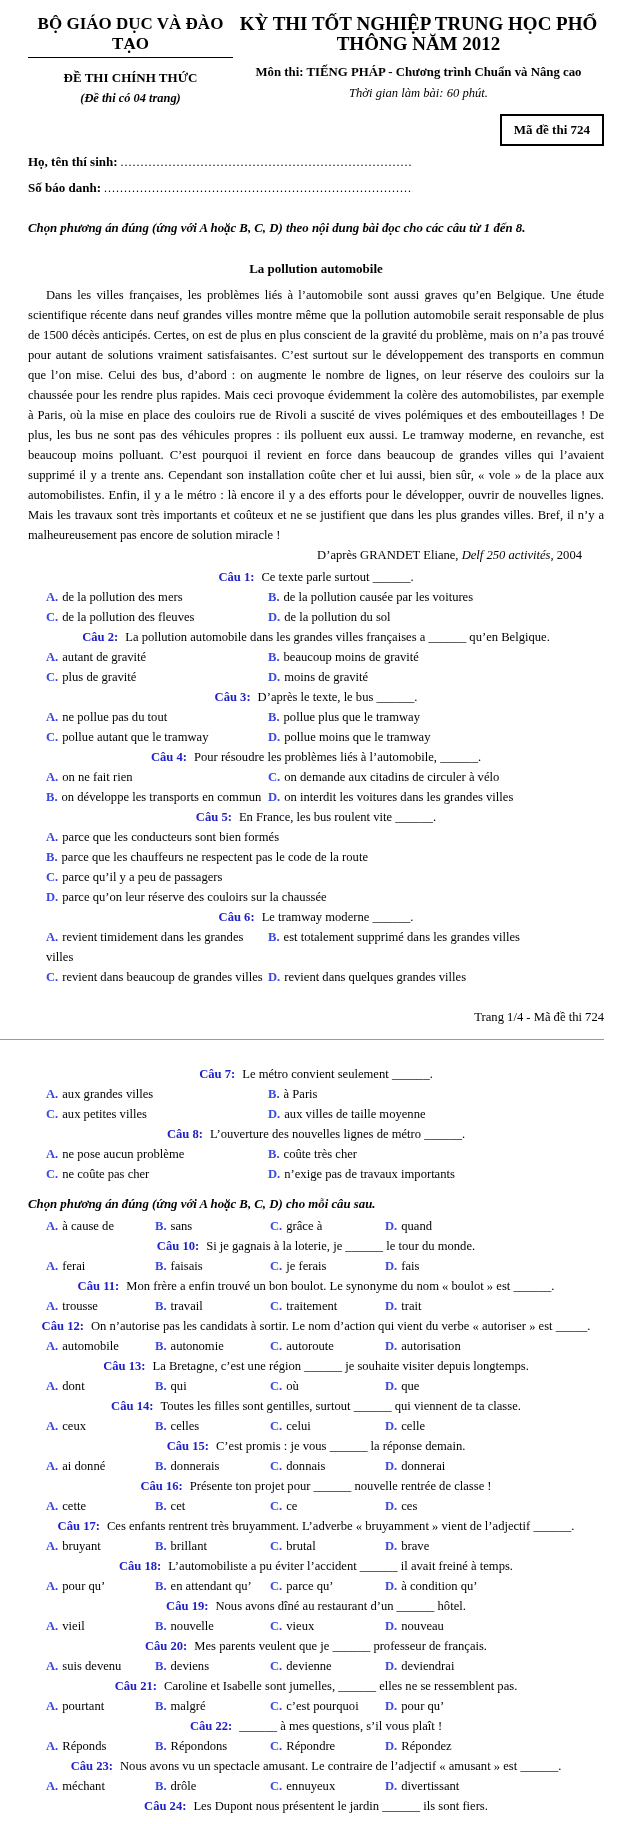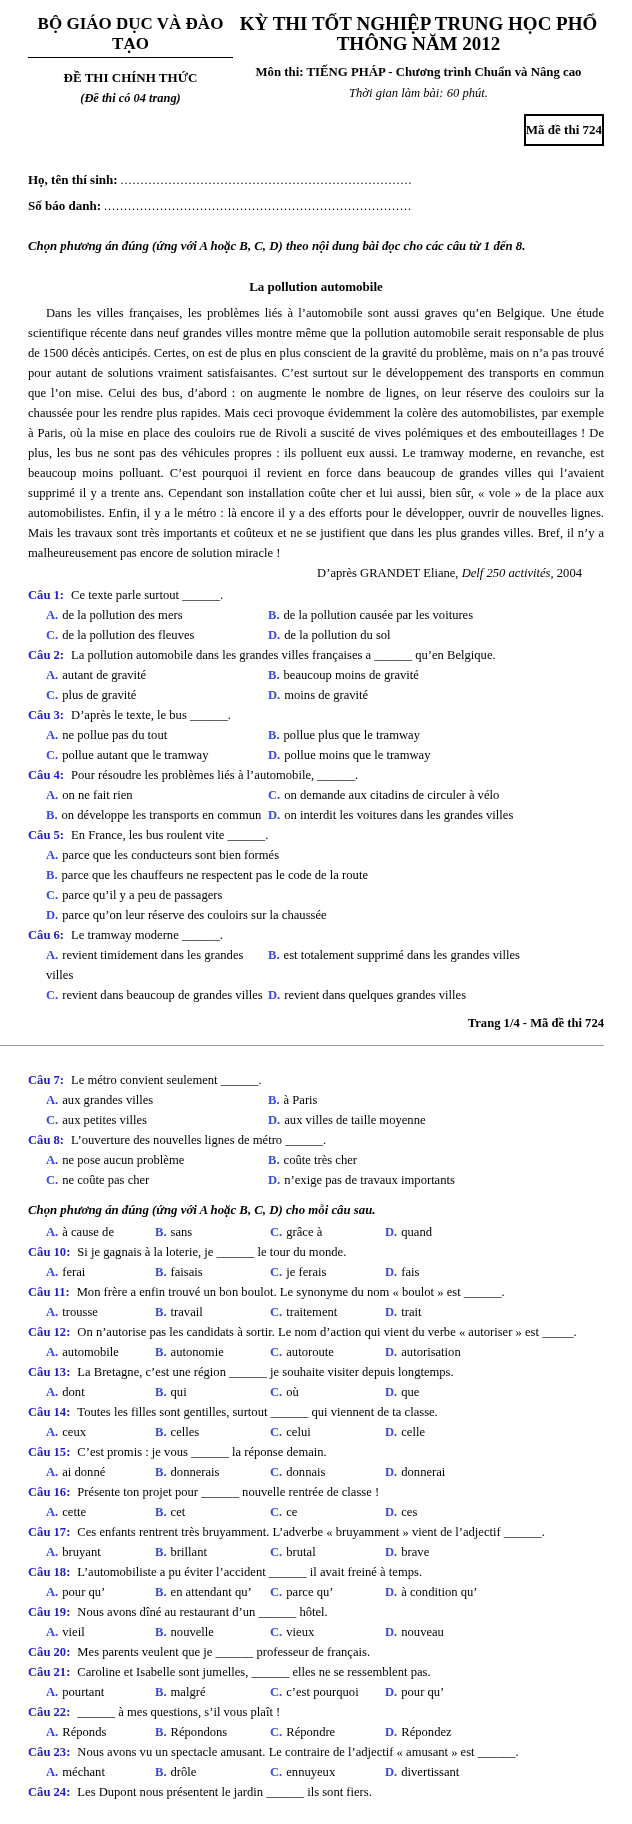--- a/index.html
+++ b/index.html
@@ -17,42 +17,42 @@
   .header-row{display:flex;margin-top:14px;}
   .header-left{width:205px;text-align:center;}
   .ministry{font-weight:bold;font-size:17px;display:inline-block;border-bottom:1.5px solid #000;padding-bottom:3px;}
   .official{font-weight:bold;margin-top:10px;font-size:13px;}
   .pages-note{font-weight:bold;font-style:italic;font-size:12.4px;}
   .header-right{flex:1;text-align:center;}
   .exam-title{font-weight:bold;font-size:19px;}
   .subject-line{font-weight:bold;font-size:12.8px;margin-top:8px;}
   .duration-line{font-style:italic;font-size:12.6px;margin-top:1px;}
   .code-row{text-align:right;margin-top:6px;}
-  .code-box{display:inline-block;border:2px solid #000;padding:4px 0;font-weight:bold;font-size:13px;}
+  .code-box{display:inline-block;border:2px solid #000;padding:4px 12px;font-weight:bold;font-size:13px;}
   
-  .candidate{margin-top:24px;}
+  .candidate{margin-top:6px;}
   .cand-line{display:flex;width:385px;align-items:baseline;height:26px;}
   .cand-label{font-weight:bold;white-space:nowrap;font-size:13px;}
   .cand-dots{flex:1;overflow:hidden;white-space:nowrap;letter-spacing:1px;font-size:12px;margin-left:3px;}
   
   .instruction{font-weight:bold;font-style:italic;margin-top:14px;font-size:12.8px;}
   .passage-title{text-align:center;font-weight:bold;margin-top:21px;font-size:13px;}
   .passage-body{margin-top:6px;text-align:justify;text-indent:18px;}
   .attribution{text-align:right;padding-right:22px;}
   .attr-italic{font-style:italic;}
   
   .questions{margin-top:2px;}
   .q-label{color:var(--q-blue);font-weight:bold;margin-right:7px;white-space:nowrap;}
-  .q-line{padding-left:0;}
+  .q-line{padding-left:0;text-align:center;}
   .opts{padding-left:18px;}
   .opts.two-col{display:grid;grid-template-columns:222px 1fr;}
   .opts.four-col{display:grid;grid-template-columns:109px 115px 115px 1fr;}
   .opts.stacked{display:block;}
   .opt-letter{color:var(--opt-blue);font-weight:bold;margin-right:4px;}
-  .footer{text-align:right;margin-top:8px;font-size:12.6px;font-weight:bold;}
+  .footer{text-align:right;margin-top:20px;font-size:12.6px;}
   .page-sep{border:none;border-top:1px solid #9a9a9a;margin:12px 0 0 0;width:632px;margin-left:-28px;}
   .page2{padding-top:22px;}
   .instruction2{margin:10px 0 2px 0;}
 </style>
 </head>
 <body>
 
 <div class="sheet">
   <div class="header-row">
     <div class="header-left">
@@ -268,20 +268,26 @@
         <div class="q-line"><span class="q-label">Câu 19:</span><span class="q-text">Nous avons dîné au restaurant d’un ______ hôtel.</span></div>
         <div class="opts four-col">
           <div class="opt"><span class="opt-letter">A.</span><span class="opt-text">vieil</span></div>
           <div class="opt"><span class="opt-letter">B.</span><span class="opt-text">nouvelle</span></div>
           <div class="opt"><span class="opt-letter">C.</span><span class="opt-text">vieux</span></div>
           <div class="opt"><span class="opt-letter">D.</span><span class="opt-text">nouveau</span></div>
         </div>
       </div>
       <div class="question">
         <div class="q-line"><span class="q-label">Câu 20:</span><span class="q-text">Mes parents veulent que je ______ professeur de français.</span></div>
+        <div class="opts four-col">
+          <div class="opt"><span class="opt-letter">A.</span><span class="opt-text">suis devenu</span></div>
+          <div class="opt"><span class="opt-letter">B.</span><span class="opt-text">deviens</span></div>
+          <div class="opt"><span class="opt-letter">C.</span><span class="opt-text">devienne</span></div>
+          <div class="opt"><span class="opt-letter">D.</span><span class="opt-text">deviendrai</span></div>
+        </div>
       </div>
       <div class="question">
         <div class="q-line"><span class="q-label">Câu 21:</span><span class="q-text">Caroline et Isabelle sont jumelles, ______ elles ne se ressemblent pas.</span></div>
         <div class="opts four-col">
           <div class="opt"><span class="opt-letter">A.</span><span class="opt-text">pourtant</span></div>
           <div class="opt"><span class="opt-letter">B.</span><span class="opt-text">malgré</span></div>
           <div class="opt"><span class="opt-letter">C.</span><span class="opt-text">c’est pourquoi</span></div>
           <div class="opt"><span class="opt-letter">D.</span><span class="opt-text">pour qu’</span></div>
         </div>
       </div>

